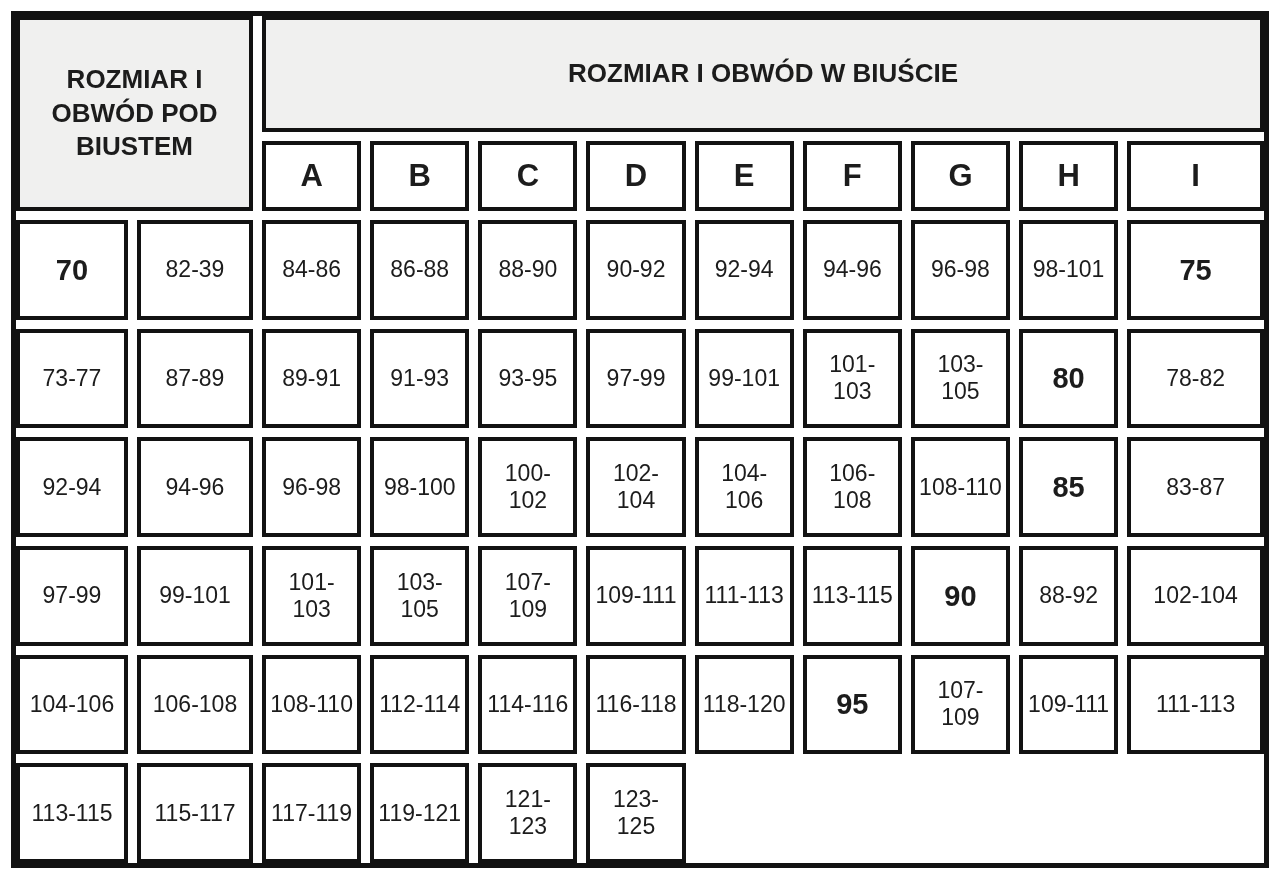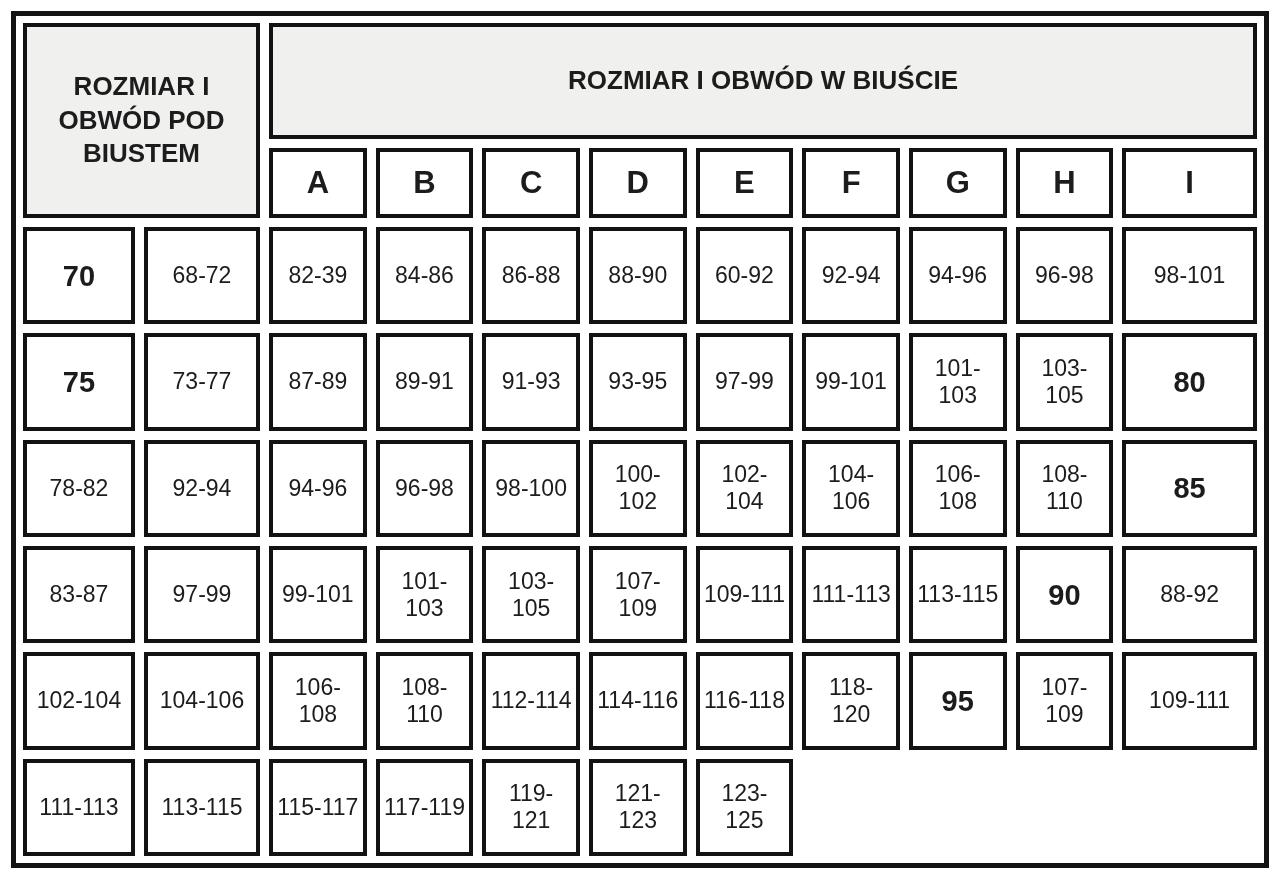--- a/index.html
+++ b/index.html
@@ -10,21 +10,20 @@
     height: 879px;
     font-family: "Liberation Sans", sans-serif;
   }
   .frame {
     position: absolute;
     left: 11px;
     top: 11px;
     right: 11px;
     bottom: 11px;
     border: 5px solid #121212;
-    padding: 7px;
     box-sizing: border-box;
     background: #ffffff;
   }
   .grid {
     display: grid;
     width: 100%;
     height: 100%;
     grid-template-columns: 112px 116px repeat(8, 1fr) 1.38fr;
     grid-template-rows: 116px 70px repeat(6, 1fr);
     gap: 9px;
@@ -78,26 +77,25 @@
   <div class="cell letter">A</div>
       <div class="cell letter">B</div>
       <div class="cell letter">C</div>
       <div class="cell letter">D</div>
       <div class="cell letter">E</div>
       <div class="cell letter">F</div>
       <div class="cell letter">G</div>
       <div class="cell letter">H</div>
       <div class="cell letter">I</div>
       <div class="cell size">70</div>
-      <div class="cell ">68-72</div>
       <div class="cell ">82-39</div>
       <div class="cell ">84-86</div>
       <div class="cell ">86-88</div>
       <div class="cell ">88-90</div>
-      <div class="cell ">60-92</div>
+      <div class="cell ">90-92</div>
       <div class="cell ">92-94</div>
       <div class="cell ">94-96</div>
       <div class="cell ">96-98</div>
       <div class="cell ">98-101</div>
       <div class="cell size">75</div>
       <div class="cell ">73-77</div>
       <div class="cell ">87-89</div>
       <div class="cell ">89-91</div>
       <div class="cell ">91-93</div>
       <div class="cell ">93-95</div>

